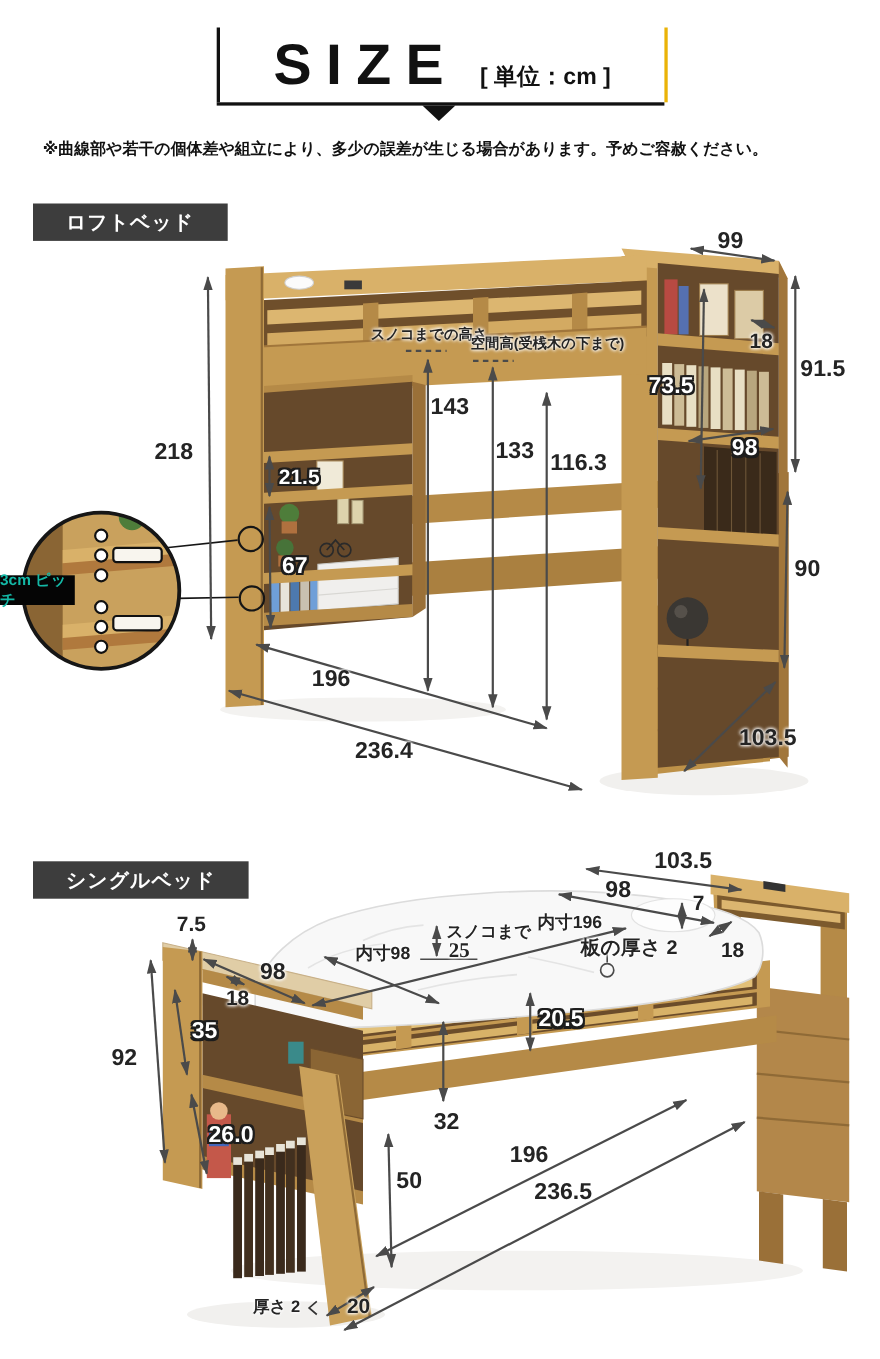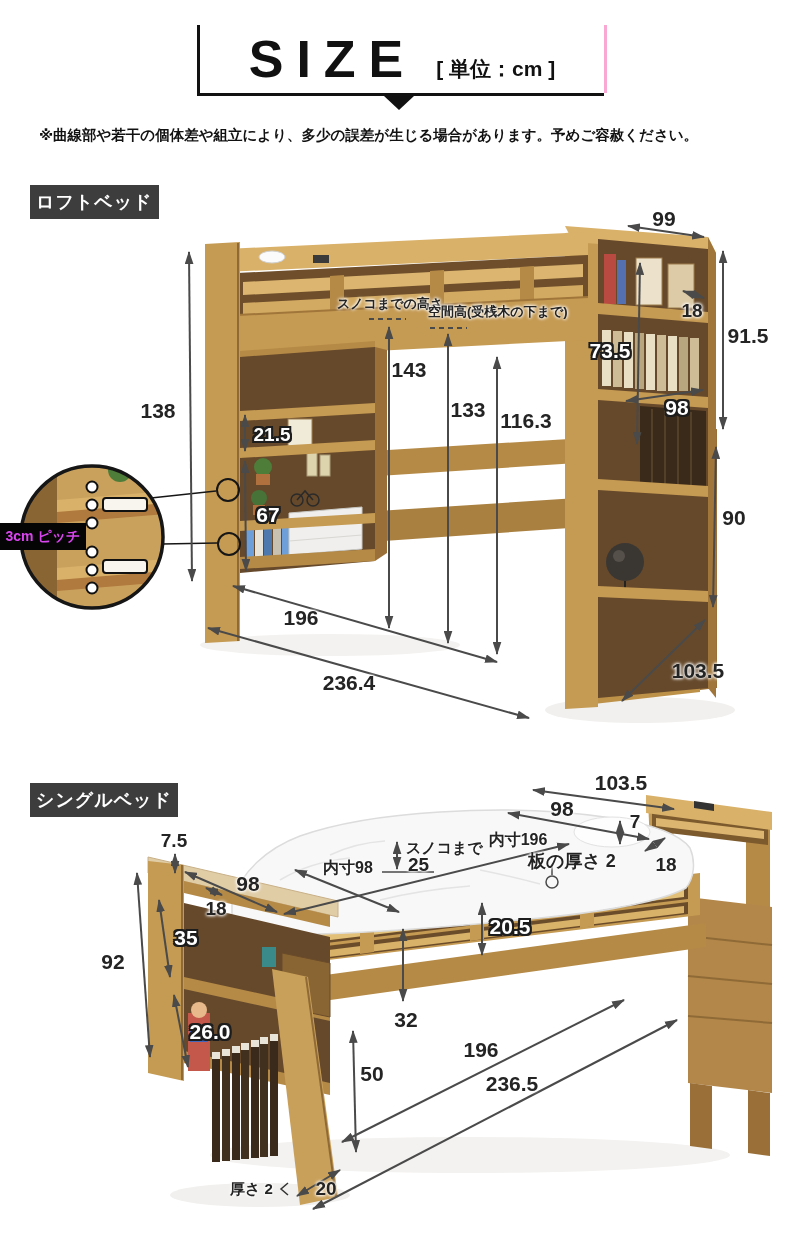--- a/index.html
+++ b/index.html
@@ -1,47 +1,47 @@
 <!DOCTYPE html>
 <html><head>
 <meta charset="utf-8">
 <style>
   html,body{margin:0;padding:0;background:#fff;}
   #stage{position:relative;width:800px;height:1235px;background:#fff;overflow:hidden;
          font-family:"Liberation Sans","DejaVu Sans",sans-serif;color:#1c1c1c;}
   
   #hdr{position:absolute;left:197px;top:25px;width:404px;height:68px;
-       border-left:3px solid #111;border-right:3px solid #f9a8d4;
+       border-left:3px solid #111;border-right:3px solid #eab308;
        display:flex;align-items:center;justify-content:center;gap:20px;}
   #hdr .size-title{font-size:52px;font-weight:700;letter-spacing:13px;color:#111;line-height:1;}
   #hdr .size-unit{font-size:21px;font-weight:700;color:#111;margin-top:20px;}
   #hdr-underline{position:absolute;left:197px;top:93px;width:407px;height:3px;background:#111;}
   #hdr-tri{position:absolute;left:384px;top:96px;width:0;height:0;
            border-left:15px solid transparent;border-right:15px solid transparent;border-top:14px solid #111;}
   #note{position:absolute;left:0;top:126px;width:737px;text-align:center;
         font-size:14.5px;font-weight:700;color:#111;}
   
   .sec-label{position:absolute;background:#3d3d3d;color:#fff;font-size:18px;font-weight:700;
-             padding:5px 6px;letter-spacing:1px;}
+             padding:5px 30px;letter-spacing:1px;}
   #loft-label{left:30px;top:185px;}
   #single-label{left:30px;top:783px;}
   
   .dim{position:absolute;transform:translateX(-50%);white-space:nowrap;
        font-size:21px;font-weight:700;color:#242424;line-height:1;
        text-shadow:0 0 3px #fff,0 0 3px #fff,0 0 4px #fff;}
   .dim.sm{font-size:19px;}
   .dim.jp{font-size:13px;transform:none;}
   .dim.jp15{font-size:15px;transform:none;}
   .dim.jp16{font-size:16px;}
   .dim.jp14{font-size:18px;transform:none;}
-  .dim.left{transform:none;}
+  .dim.left{transform:none;font-family:Liberation Serif, serif;}
   .dim.white{color:#fff;
        text-shadow:-2px -2px 0 #1d1d1d,2px -2px 0 #1d1d1d,-2px 2px 0 #1d1d1d,2px 2px 0 #1d1d1d,
                    0 -2px 0 #1d1d1d,0 2px 0 #1d1d1d,-2px 0 0 #1d1d1d,2px 0 0 #1d1d1d;}
-  #pitch-box{position:absolute;left:0;top:523px;width:86px;height:27px;background:#050505;color:#d946ef;
+  #pitch-box{position:absolute;left:0;top:523px;width:68px;height:27px;background:#050505;color:#14b8a6;
              font-size:14px;font-weight:700;display:flex;align-items:center;justify-content:center;}
   svg{position:absolute;left:0;top:0;}
   .wood-edge{stroke:#8f6a36;stroke-width:2;}
 </style>
 </head>
 <body>
 
 <div id="stage">
 
 <svg width="800" height="1235" viewBox="0 0 800 1235">
@@ -316,21 +316,21 @@
 <div id="loft-label" class="sec-label">ロフトベッド</div>
 <div id="single-label" class="sec-label">シングルベッド</div>
 <div id="pitch-box">3cm ピッチ</div>
 
 <div class="dim" style="left:664px;top:208px">99</div>
 <div class="dim sm" style="left:692px;top:301px">18</div>
 <div class="dim" style="left:748px;top:325px">91.5</div>
 <div class="dim white" style="left:610px;top:340px">73.5</div>
 <div class="dim white" style="left:677px;top:397px">98</div>
 <div class="dim" style="left:734px;top:507px">90</div>
-<div class="dim" style="left:158px;top:400px">138</div>
+<div class="dim" style="left:158px;top:400px">218</div>
 <div class="dim white sm" style="left:272px;top:425px">21.5</div>
 <div class="dim white" style="left:268px;top:504px">67</div>
 <div class="dim jp" style="left:337px;top:297px">スノコまでの高さ</div>
 <div class="dim" style="left:409px;top:359px">143</div>
 <div class="dim jp" style="left:428px;top:305px">空間高(受桟木の下まで)</div>
 <div class="dim" style="left:468px;top:399px">133</div>
 <div class="dim" style="left:526px;top:410px">116.3</div>
 <div class="dim" style="left:301px;top:607px">196</div>
 <div class="dim" style="left:349px;top:672px">236.4</div>
 <div class="dim" style="left:698px;top:660px">103.5</div>

